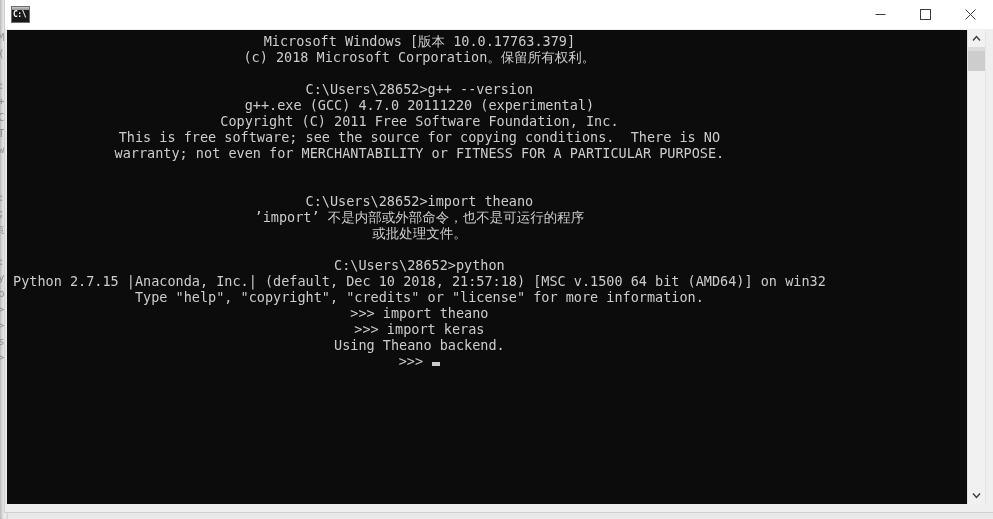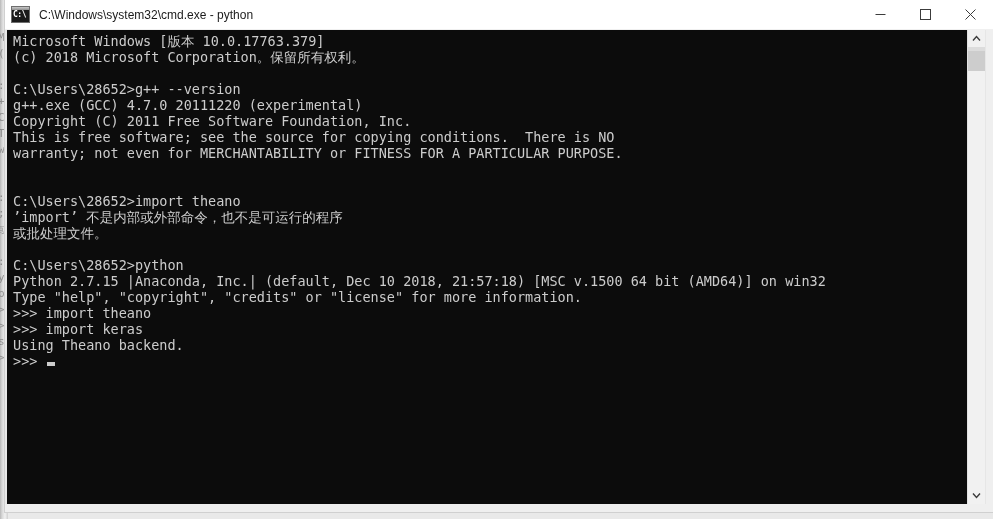--- a/index.html
+++ b/index.html
@@ -107,20 +107,21 @@
     border: none;
     padding: 0;
   }
   .win-btn svg { display: block; }
 
   
   #console-area {
     position: relative;
     height: 482px;
     background: #e9e9e9;
+    text-align: center;
   }
   #console-screen {
     position: absolute;
     left: 2px;
     top: 0;
     width: 961px;
     height: 474px;
     background: #0c0c0c;
     overflow: hidden;
   }
@@ -222,21 +223,20 @@
 &gt;</div>
   </div>
 
   <div id="cmd-window">
 
     <div id="titlebar">
       <div id="title-icon">
         <div class="bar"></div>
         <div class="prompt-text">C:\</div>
       </div>
-      <div id="title-text">C:\Windows\system32\cmd.exe - python</div>
 
       <div id="window-controls">
         <button class="win-btn">
           <svg width="11" height="11" viewBox="0 0 11 11">
             <line x1="0.5" y1="5.5" x2="10.5" y2="5.5" stroke="#3c3c3c" stroke-width="1"></line>
           </svg>
         </button>
         <button class="win-btn">
           <svg width="11" height="11" viewBox="0 0 11 11">
             <rect x="0.5" y="0.5" width="10" height="10" fill="none" stroke="#3c3c3c" stroke-width="1"></rect>

